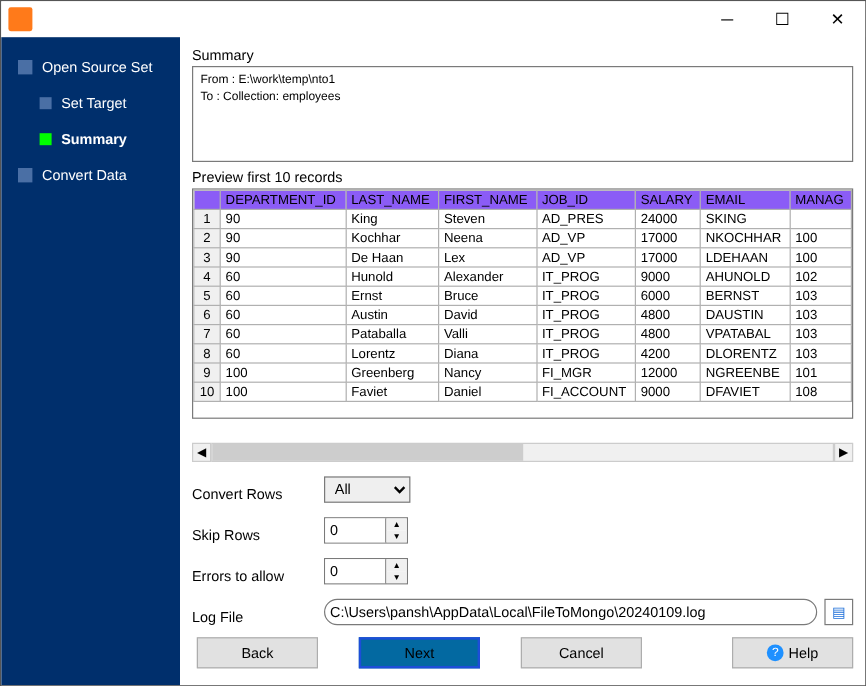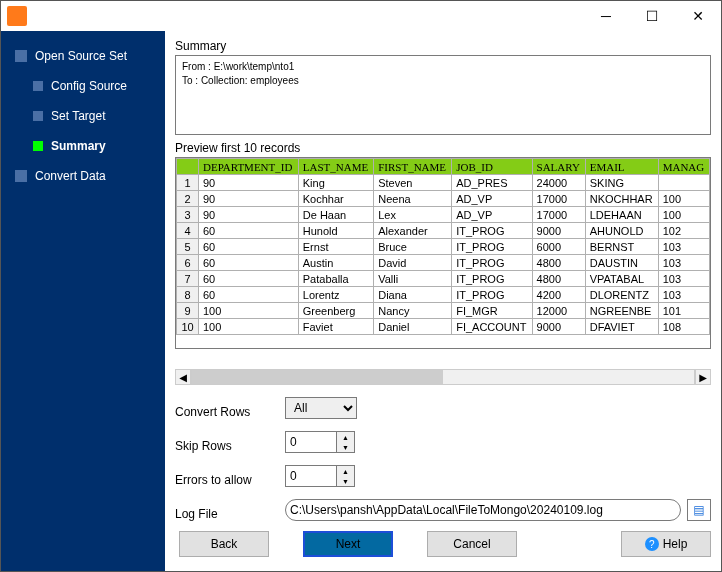--- a/index.html
+++ b/index.html
@@ -2,53 +2,53 @@
 <html><head>
   <meta charset="utf-8">
   <style>
     * { box-sizing: border-box; margin: 0; padding: 0; }
     body { font-family: "Segoe UI", Tahoma, sans-serif; font-size: 12px; background: #fff; width: 722px; height: 572px; overflow: hidden; border: 1px solid #555; }
     .titlebar { height: 30px; background: #fff; display: flex; align-items: center; justify-content: space-between; padding-left: 4px; }
     .titlebar-icon { width: 20px; height: 20px; background: #ff7a1a; border-radius: 2px; margin-left: 2px; }
     .win-controls { display: flex; height: 100%; }
     .win-btn { width: 46px; height: 100%; display: flex; align-items: center; justify-content: center; font-size: 14px; }
     .main { display: flex; height: calc(100% - 30px); }
-    .sidebar { width: 164px; background: #002f6c; color: #fff; padding-top: 10px; }
+    .sidebar { width: 149px; background: #002f6c; color: #fff; padding-top: 10px; }
     .nav-item { display: flex; align-items: center; height: 30px; padding-left: 14px; font-size: 12px; cursor: pointer; }
     .nav-item.sub { padding-left: 32px; }
     .nav-sq { width: 12px; height: 12px; background: #4a6fa5; margin-right: 8px; flex-shrink: 0; }
     .nav-sq.sm { width: 10px; height: 10px; }
     .nav-sq.active { background: #00ff00; }
     .nav-item.active { font-weight: bold; }
     .content { flex: 1; padding: 8px 10px; display: flex; flex-direction: column; }
     .section-label { margin-bottom: 2px; }
     .summary-box { border: 1px solid #7a7a7a; height: 82px; padding: 4px 6px; font-size: 10px; line-height: 1.4; }
     .preview-area { margin-top: 6px; }
     .table-wrap { border: 1px solid #7a7a7a; height: 192px; overflow: hidden; background: #fff; }
     table { border-collapse: collapse; width: 100%; font-size: 11px; }
     th, td { border: 1px solid #b0b0b0; padding: 1px 4px; text-align: left; white-space: nowrap; height: 16px; }
-    th { background: #84cc16; font-weight: normal; font-family: Liberation Serif, serif; }
+    th { background: #8b5cf6; font-weight: normal; }
     td.rownum { text-align: center; background: #f0f0f0; width: 22px; }
     th.rowhdr { width: 22px; }
     .hscroll { margin-top: 20px; display: flex; align-items: center; height: 16px; }
     .hscroll .arrow { width: 16px; height: 16px; display: flex; align-items: center; justify-content: center; background: #f0f0f0; border: 1px solid #ccc; font-size: 10px; }
     .hscroll .track { flex: 1; height: 16px; background: #f0f0f0; border: 1px solid #ccc; position: relative; }
     .hscroll .thumb { position: absolute; left: 0; top: 0; height: 100%; width: 50%; background: #cdcdcd; }
     .form-row { display: flex; align-items: flex-end; margin-top: 12px; }
     .form-row label { width: 110px; }
     .form-row select, .form-row input[type=text] { height: 22px; border: 1px solid #7a7a7a; padding: 0 4px; font-size: 12px; font-family: inherit; }
     .form-row select { width: 72px; }
     .spinner { display: flex; align-items: stretch; width: 70px; height: 22px; border: 1px solid #7a7a7a; }
     .spinner input { border: none; width: 50px; padding: 0 4px; font-size: 12px; font-family: inherit; }
     .spinner .arrows { width: 18px; display: flex; flex-direction: column; border-left: 1px solid #7a7a7a; }
     .spinner .arrows div { flex: 1; display: flex; align-items: center; justify-content: center; font-size: 7px; background: #f0f0f0; }
     .logrow input { flex: 1; margin-right: 6px; border-radius: 11px; }
     .log-btn { width: 24px; height: 22px; border: 1px solid #7a7a7a; display: flex; align-items: center; justify-content: center; background: #fff; }
     .btnbar { margin-top: auto; display: flex; gap: 0; padding: 10px 0 6px; }
-    .btn { width: 90px; height: 26px; border: 1px solid #adadad; background: #e1e1e1; display: flex; align-items: center; justify-content: center; font-size: 12px; cursor: pointer; }
+    .btn { width: 101px; height: 26px; border: 1px solid #adadad; background: #e1e1e1; display: flex; align-items: center; justify-content: center; font-size: 12px; cursor: pointer; }
     .btn.primary { border: 2px solid #1d4ed8; background: #0369a1; }
     .btn.help { margin-left: auto; }
     .help-ico { width: 14px; height: 14px; border-radius: 50%; background: #1e90ff; color: #fff; display: inline-flex; align-items: center; justify-content: center; font-size: 10px; margin-right: 4px; }
   </style>
 </head>
 <body>
 
 <div class="titlebar">
   <div class="titlebar-icon"></div>
   <div class="win-controls">
@@ -56,24 +56,20 @@
     <div class="win-btn">☐</div>
     <div class="win-btn">✕</div>
   </div>
 </div>
 
 <div class="main">
   <div class="sidebar">
     <div class="nav-item">
         <span class="nav-sq"></span>
         <span>Open Source Set</span>
-      </div>
-    <div class="nav-item sub">
-        <span class="nav-sq sm"></span>
-        <span>Config Source</span>
       </div>
     <div class="nav-item sub">
         <span class="nav-sq sm"></span>
         <span>Set Target</span>
       </div>
     <div class="nav-item sub active">
         <span class="nav-sq sm active"></span>
         <span>Summary</span>
       </div>
     <div class="nav-item">

